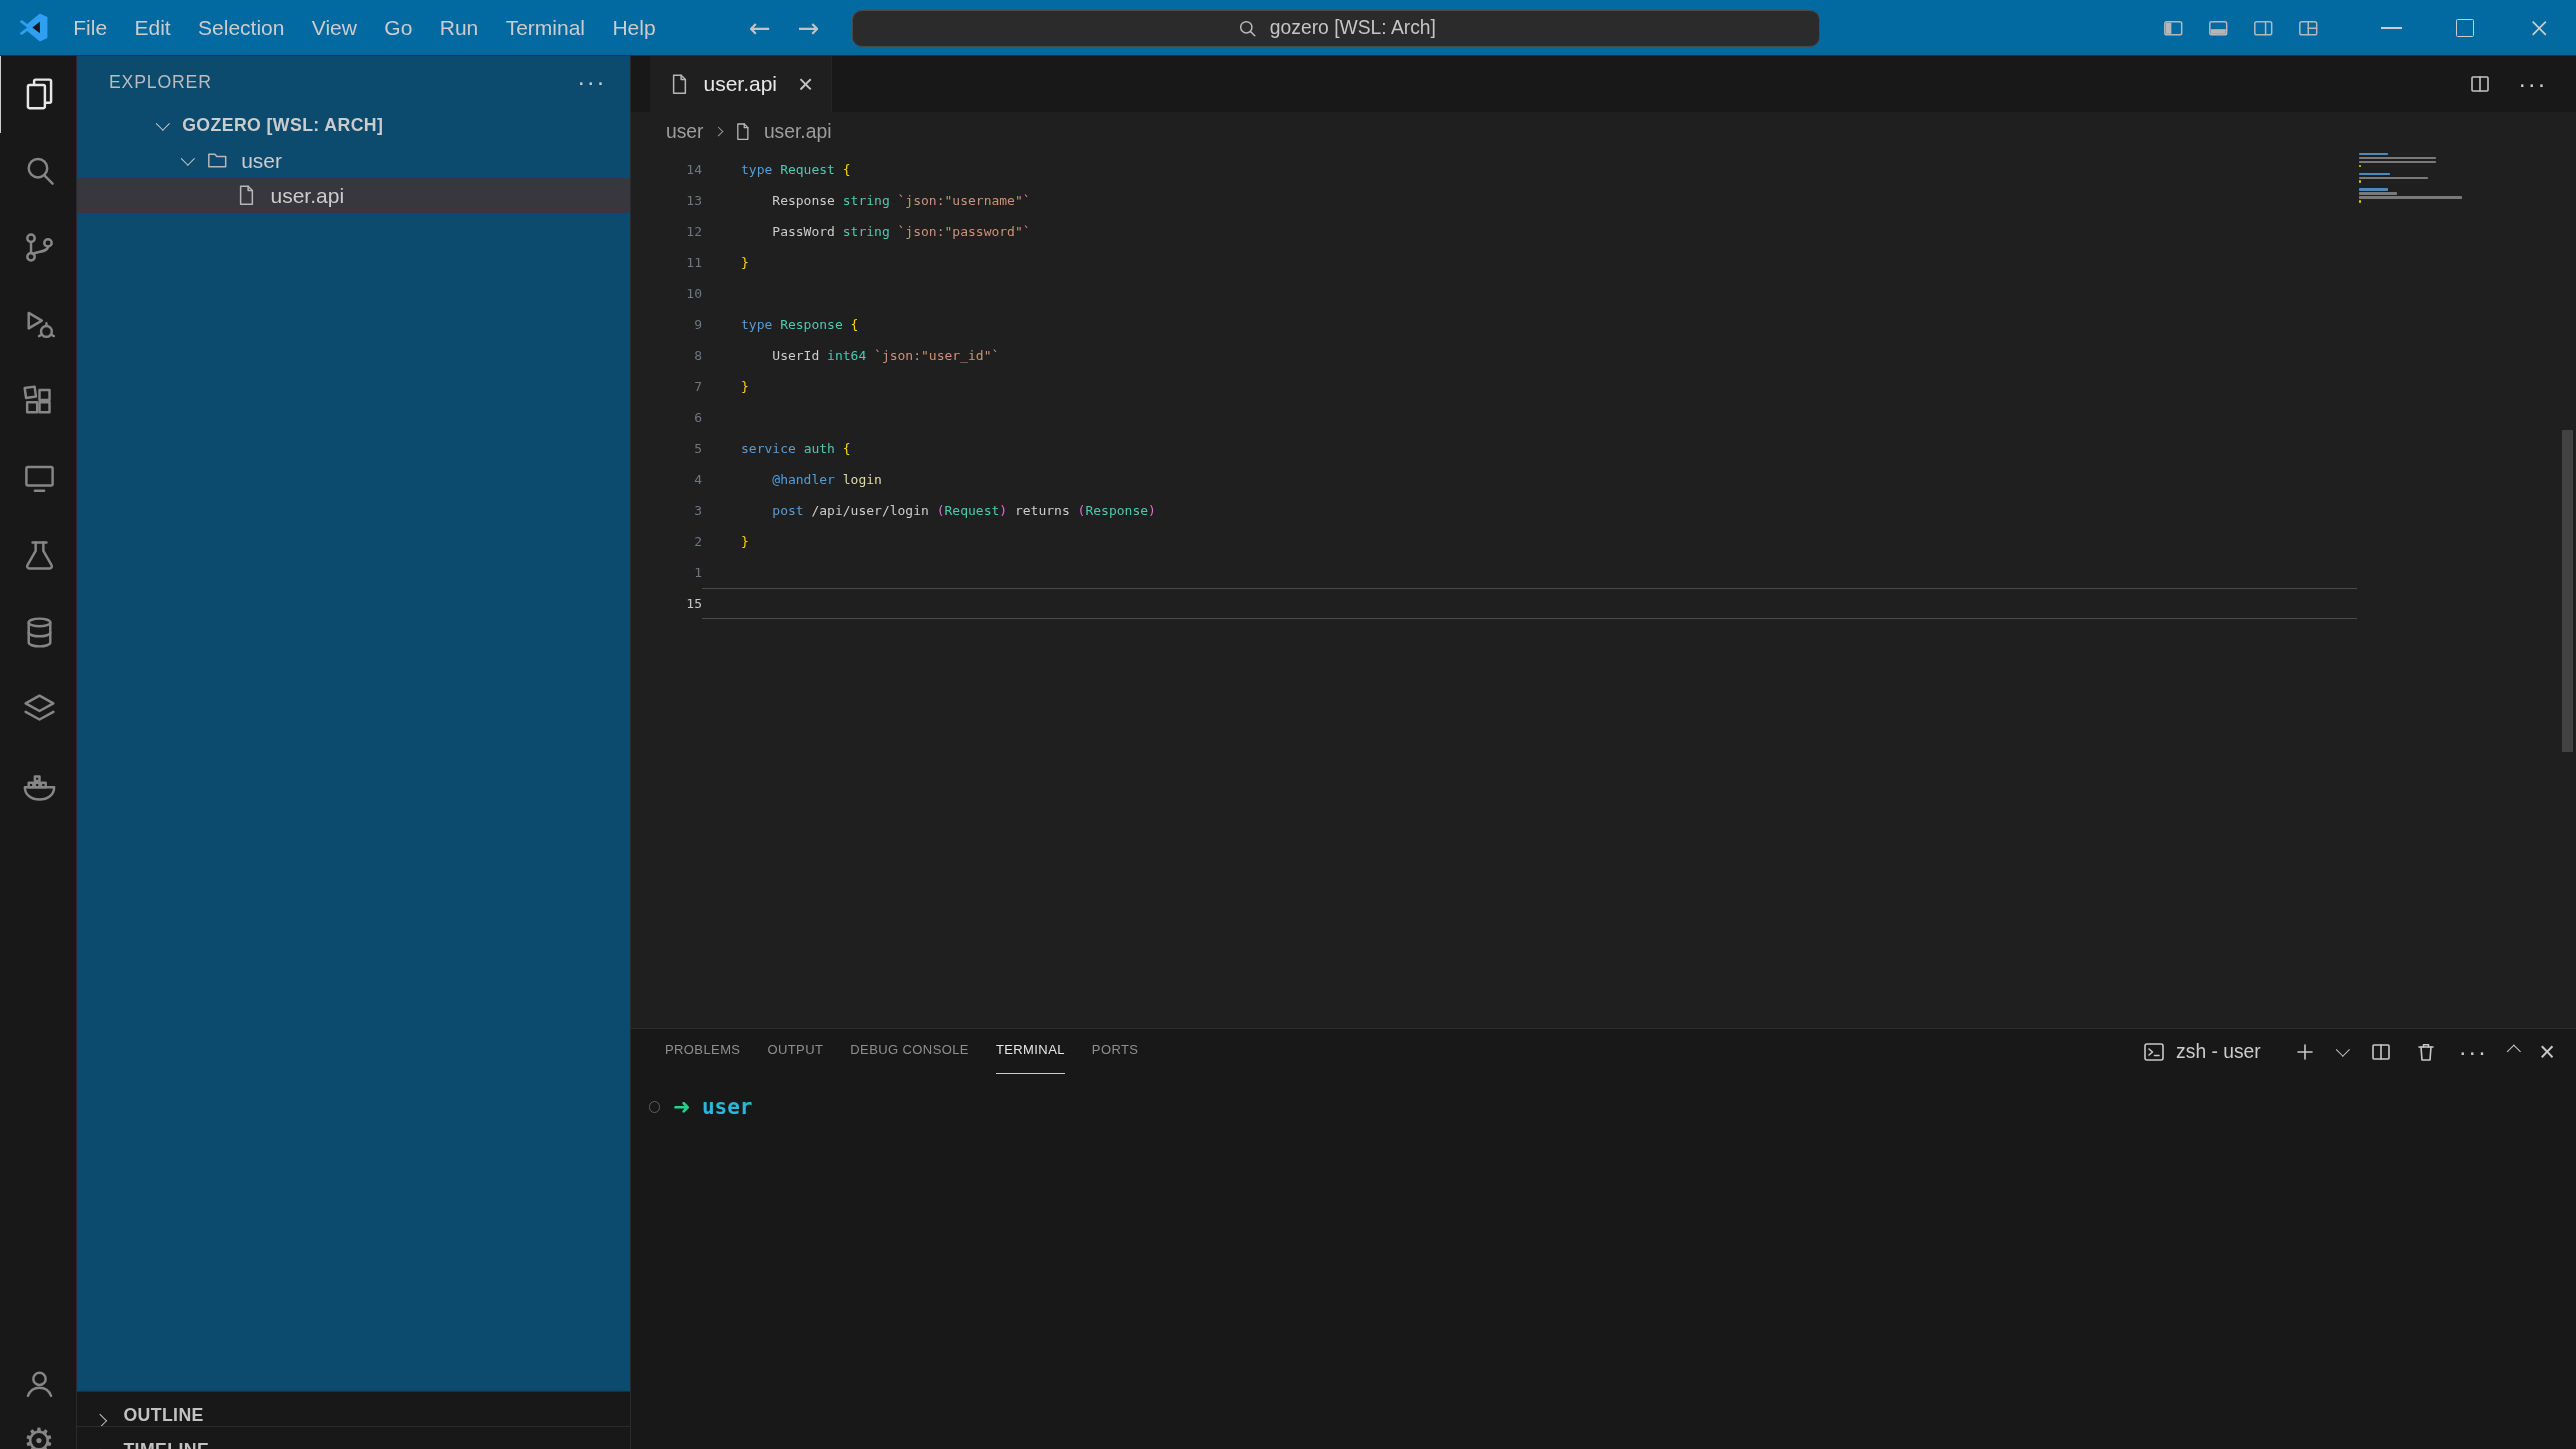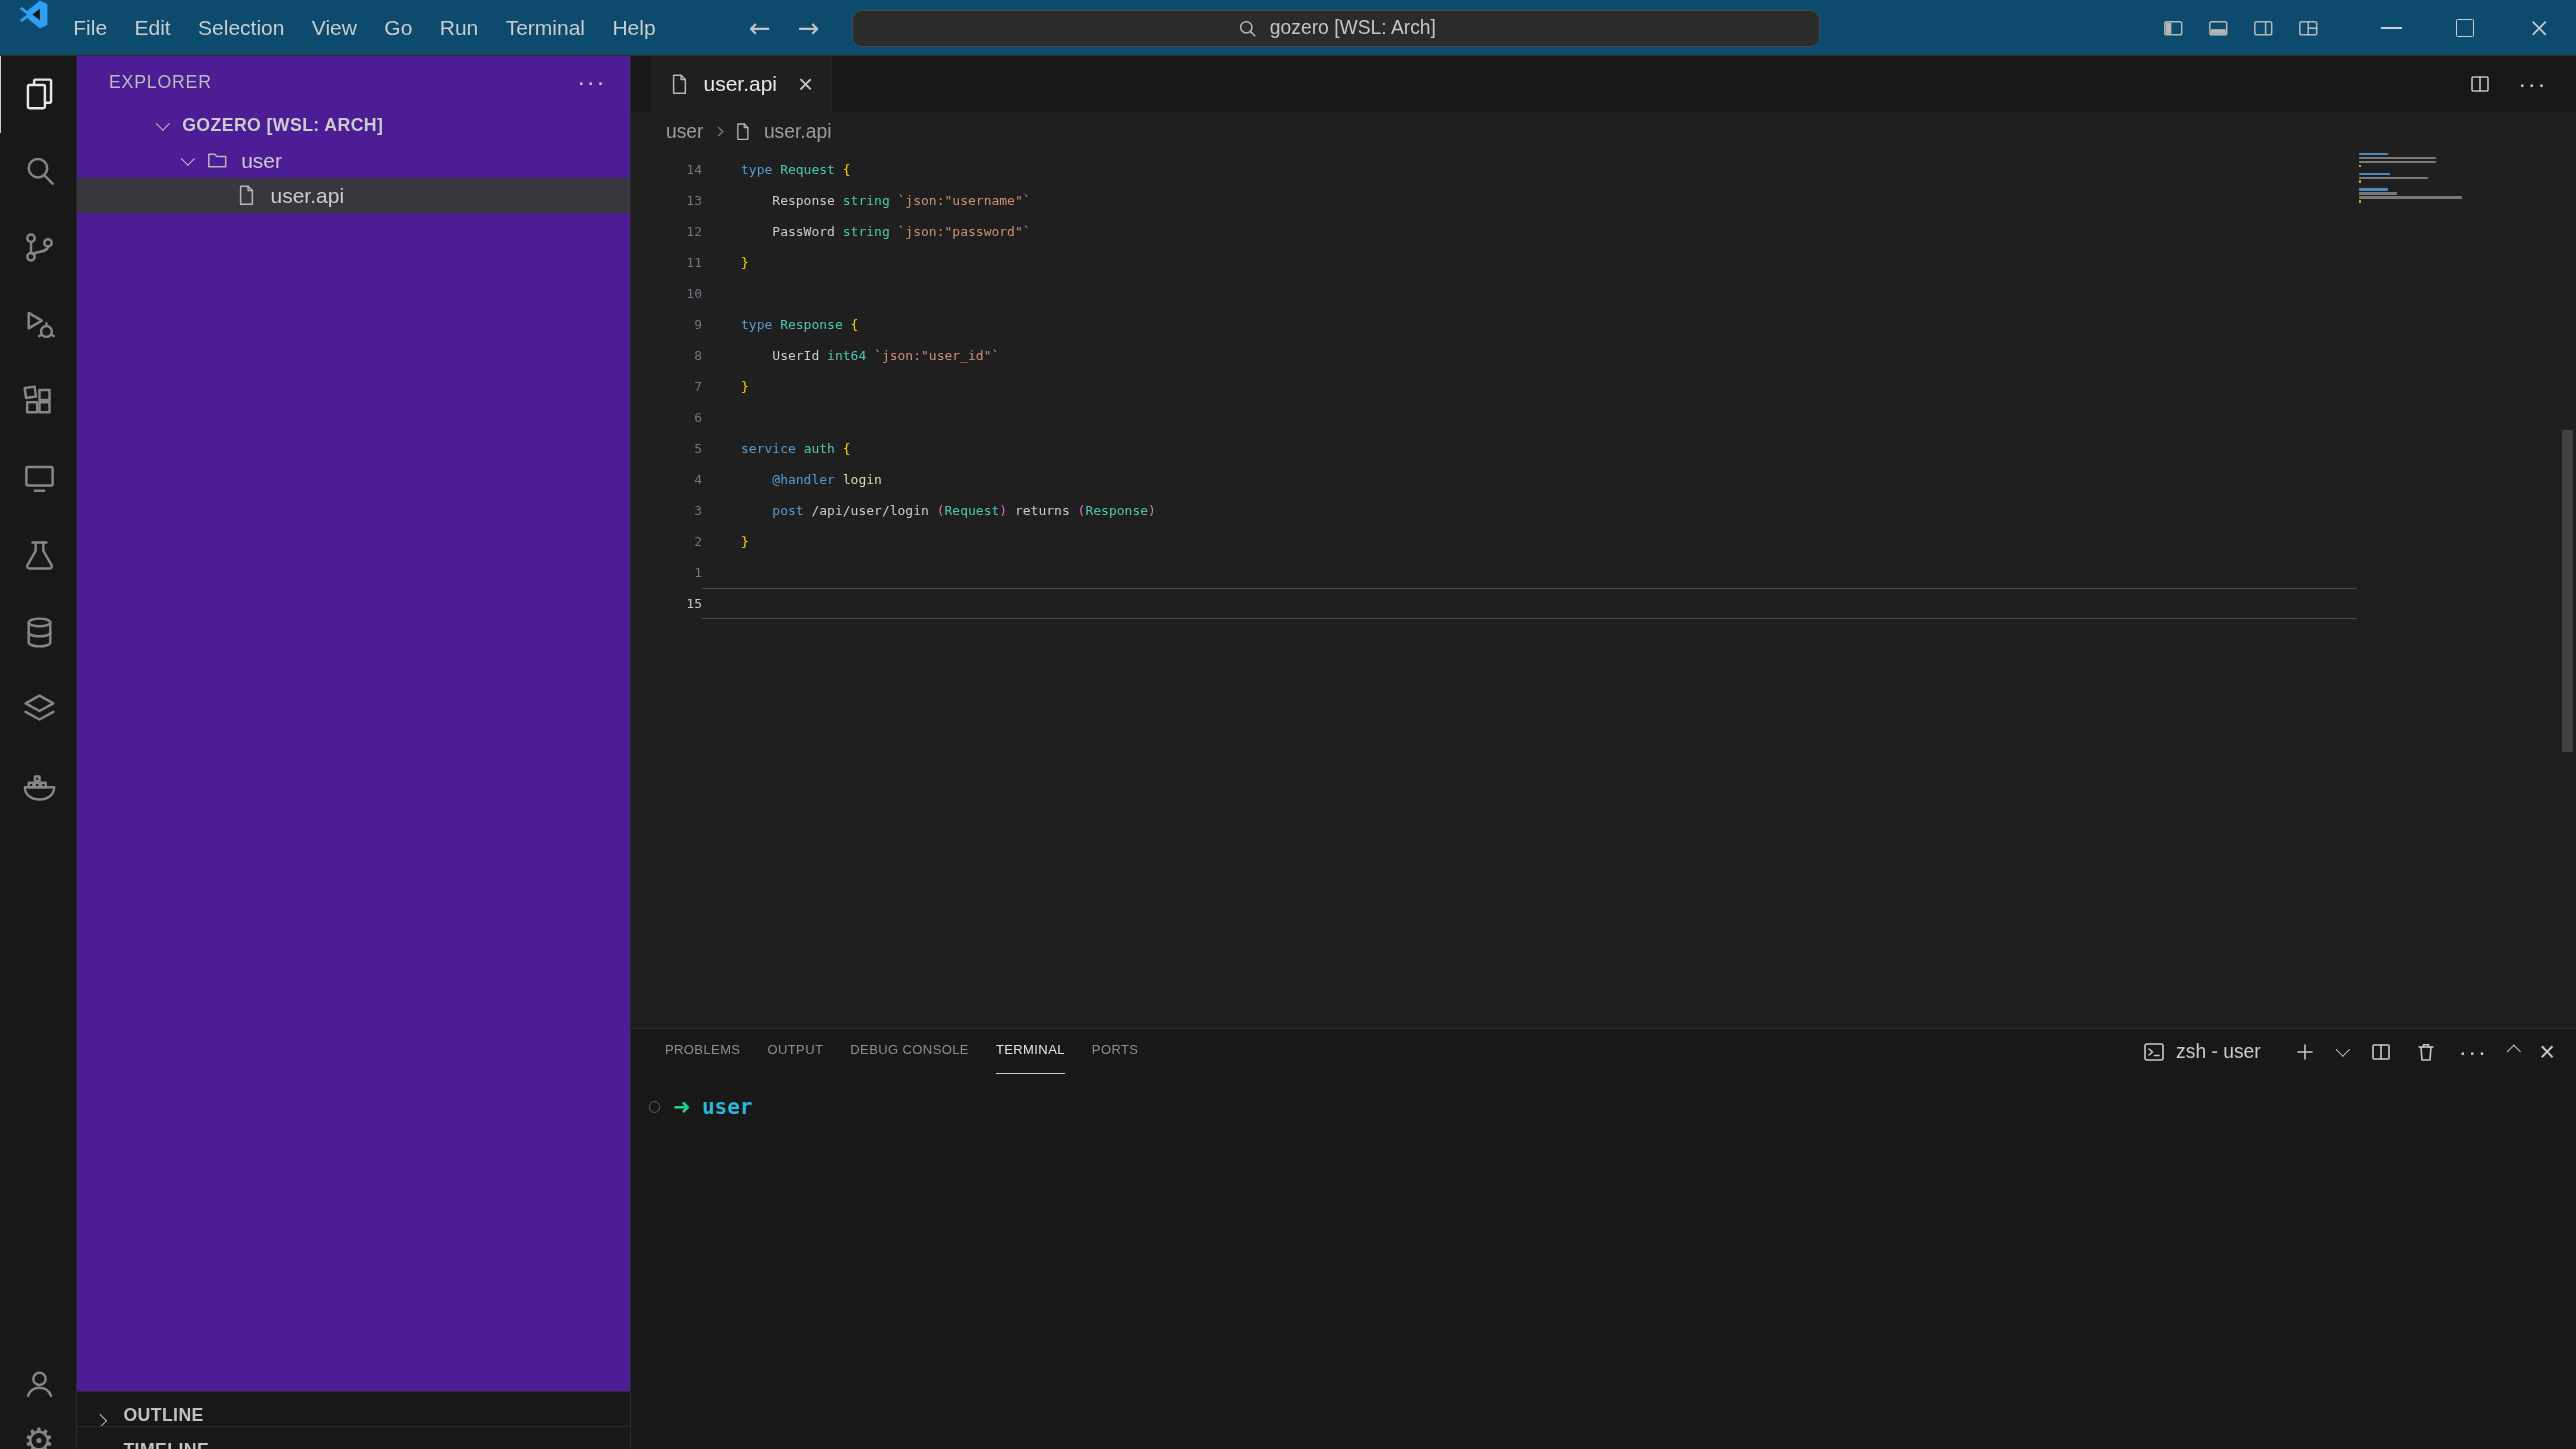--- a/index.html
+++ b/index.html
@@ -1,20 +1,20 @@
 <!DOCTYPE html>
 <html style="font-size:13px"><head>
 <meta charset="utf-8">
 <style>
 *{box-sizing:border-box;margin:0;padding:0}
 html,body{width:2576px;height:1449px;overflow:hidden;background:#1f1f1f;font-family:"Liberation Sans",sans-serif;color:#cccccc}
 .window{position:relative;width:2576px;height:1449px;display:flex;flex-direction:column;background:#1f1f1f}
 
 
-.titlebar{flex:0 0 56px;height:56px;background:#0c4a6e;border-bottom:0.8px solid #2b2b2b;display:flex;align-items:flex-start;position:relative}
+.titlebar{flex:0 0 56px;height:56px;background:#0369a1;border-bottom:0.8px solid #2b2b2b;display:flex;align-items:center;position:relative}
 .logo{margin:0 11.3px 0 19.3px;display:flex;align-items:center}
 .menubar{display:flex;height:56px;align-items:center}
 .menu-item{padding:0 13.7px;font-size:21px;color:#cccccc;line-height:56px}
 .nav-arrows{position:absolute;left:749px;top:0;height:56px;display:flex;align-items:center;gap:27px;font-family:"DejaVu Sans",sans-serif;font-size:26px;color:#c2c2c2}
 .command-center{position:absolute;left:852px;top:9.7px;width:968px;height:37px;background:#2b2b2b;border:0.8px solid #4a4a4a;border-radius:9.7px;display:flex;align-items:center;justify-content:center;gap:11.3px;font-size:19.3px;color:#c5c5c5}
 .title-right{position:absolute;right:0;top:0;height:56px;display:flex;align-items:center}
 .layout-icons{display:flex;gap:22.5px;margin-right:35px;align-items:center}
 .win-btn{width:74px;height:56px;display:flex;align-items:center;justify-content:center;color:#cccccc}
 .min-glyph{display:inline-block;width:21px;height:1.6px;background:#cccccc}
 .max-glyph{display:inline-block;width:17.7px;height:17.7px;border:1.6px solid #cccccc;border-radius:1.6px}
@@ -23,21 +23,21 @@
 .workbench{flex:1;display:flex;min-height:0}
 
 
 .activitybar{flex:0 0 77px;width:77px;background:#181818;border-right:0.8px solid #2b2b2b;position:relative}
 .ab-item{width:77px;height:77px;display:flex;align-items:center;justify-content:center;color:#868686;border-left:1.6px solid transparent}
 .ab-item.active{color:#e7e7e7;border-left:1.6px solid #cccccc}
 .ab-item svg{width:37px;height:37px;stroke:currentColor;fill:none;stroke-width:1.6;stroke-linecap:round;stroke-linejoin:round}
 .ab-abs{position:absolute;left:0}
 
 
-.sidebar{flex:0 0 554px;width:554px;background:#4c1d95;border-right:0.8px solid #2b2b2b;position:relative;overflow:hidden}
+.sidebar{flex:0 0 554px;width:554px;background:#0c4a6e;border-right:0.8px solid #2b2b2b;position:relative;overflow:hidden}
 .sidebar-header{height:52px;display:flex;align-items:center;padding:0 24px 0 32px;font-size:17.7px;letter-spacing:0.8px;color:#bcbcbc}
 .more-dots{margin-left:auto;font-size:24px;letter-spacing:1.6px;color:#cccccc;line-height:16px}
 .tree-row{height:35px;display:flex;align-items:center;font-size:21px;color:#cccccc;white-space:nowrap}
 .tree-row.root{font-size:17.7px;font-weight:bold;letter-spacing:0.4px}
 .tree-row.selected{background:#37373d}
 .chev{display:inline-block;width:9.7px;height:9.7px;border-right:1.6px solid currentColor;border-bottom:1.6px solid currentColor;flex:0 0 auto}
 .chev.down{transform:rotate(45deg) translate(-1.6px,-1.6px)}
 .chev.right{transform:rotate(-45deg)}
 .chev.up{transform:rotate(-135deg)}
 .sec-row{position:absolute;left:0;width:554px;height:35px;border-top:0.8px solid #2b2b2b;display:flex;align-items:flex-end;padding-left:17.7px;font-size:17.7px;font-weight:bold;letter-spacing:0.4px;color:#c2c2c2;gap:19px;background:#181818}

